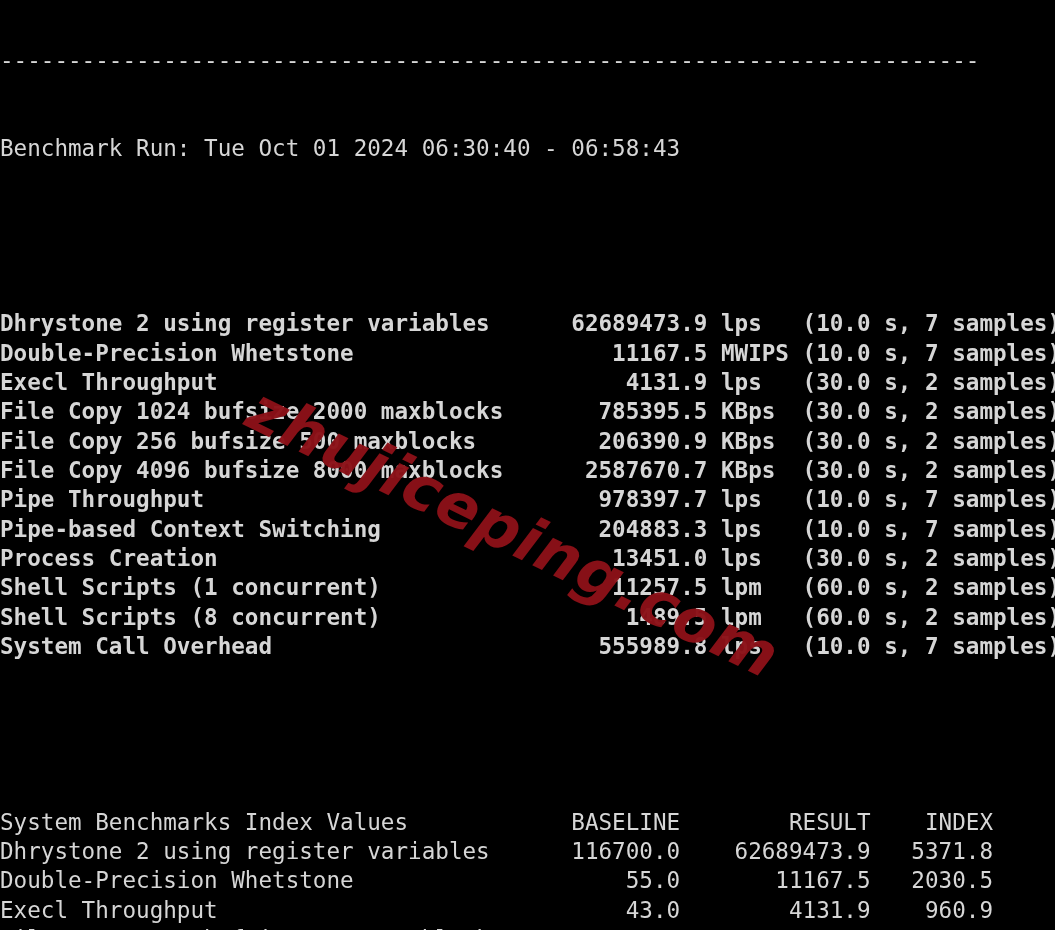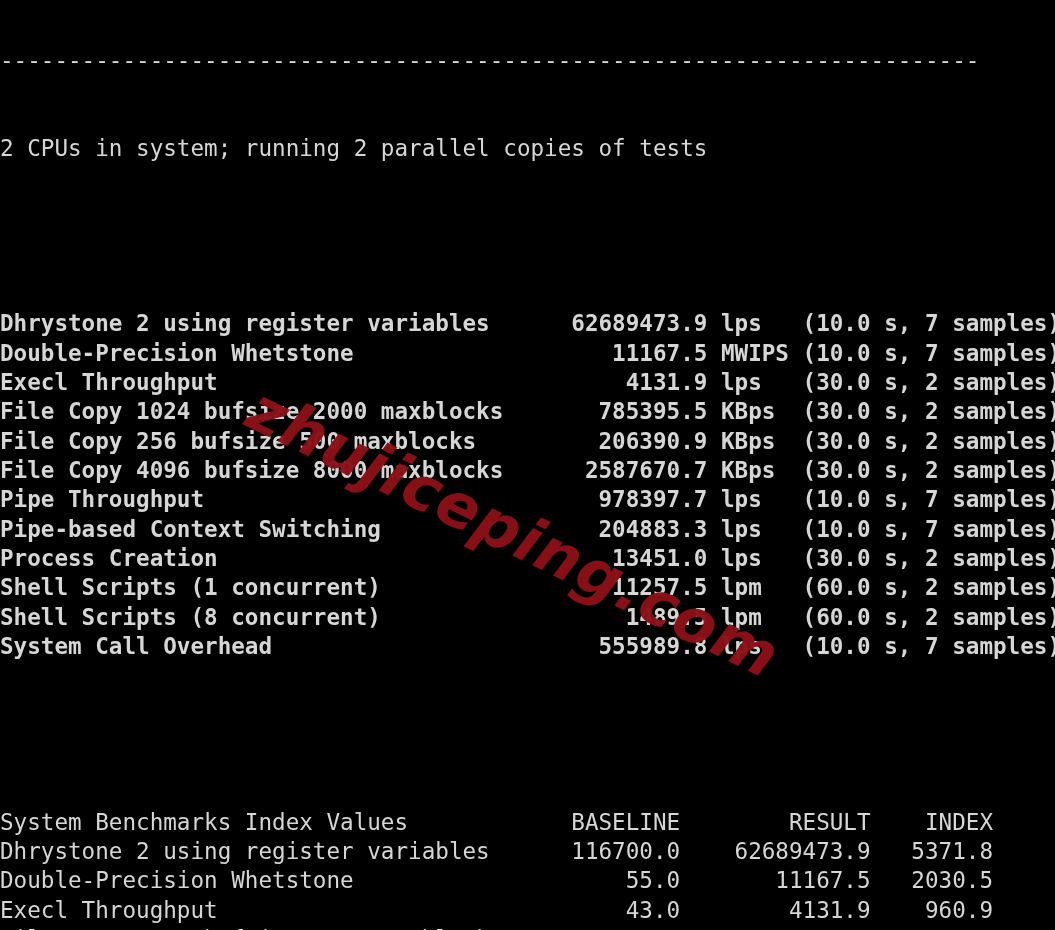--- a/index.html
+++ b/index.html
@@ -58,21 +58,21 @@
     user-select: none;
     white-space: nowrap;
     opacity: 0.97;
   }
 </style>
 </head>
 <body>
 
 <div id="terminal">
   <span class="tline" id="line-rule-top">------------------------------------------------------------------------</span>
-  <span class="tline">2 CPUs in system; running 2 parallel copies of tests</span>
+  <span class="tline">Benchmark Run: Tue Oct 01 2024 06:30:40 - 06:58:43</span>
   <span class="tline"> </span>
   <span class="tline" id="raw-results-block" style="height: auto; font-weight: bold;">Dhrystone 2 using register variables      62689473.9 lps   (10.0 s, 7 samples)
 Double-Precision Whetstone                   11167.5 MWIPS (10.0 s, 7 samples)
 Execl Throughput                              4131.9 lps   (30.0 s, 2 samples)
 File Copy 1024 bufsize 2000 maxblocks       785395.5 KBps  (30.0 s, 2 samples)
 File Copy 256 bufsize 500 maxblocks         206390.9 KBps  (30.0 s, 2 samples)
 File Copy 4096 bufsize 8000 maxblocks      2587670.7 KBps  (30.0 s, 2 samples)
 Pipe Throughput                             978397.7 lps   (10.0 s, 7 samples)
 Pipe-based Context Switching                204883.3 lps   (10.0 s, 7 samples)
 Process Creation                             13451.0 lps   (30.0 s, 2 samples)

